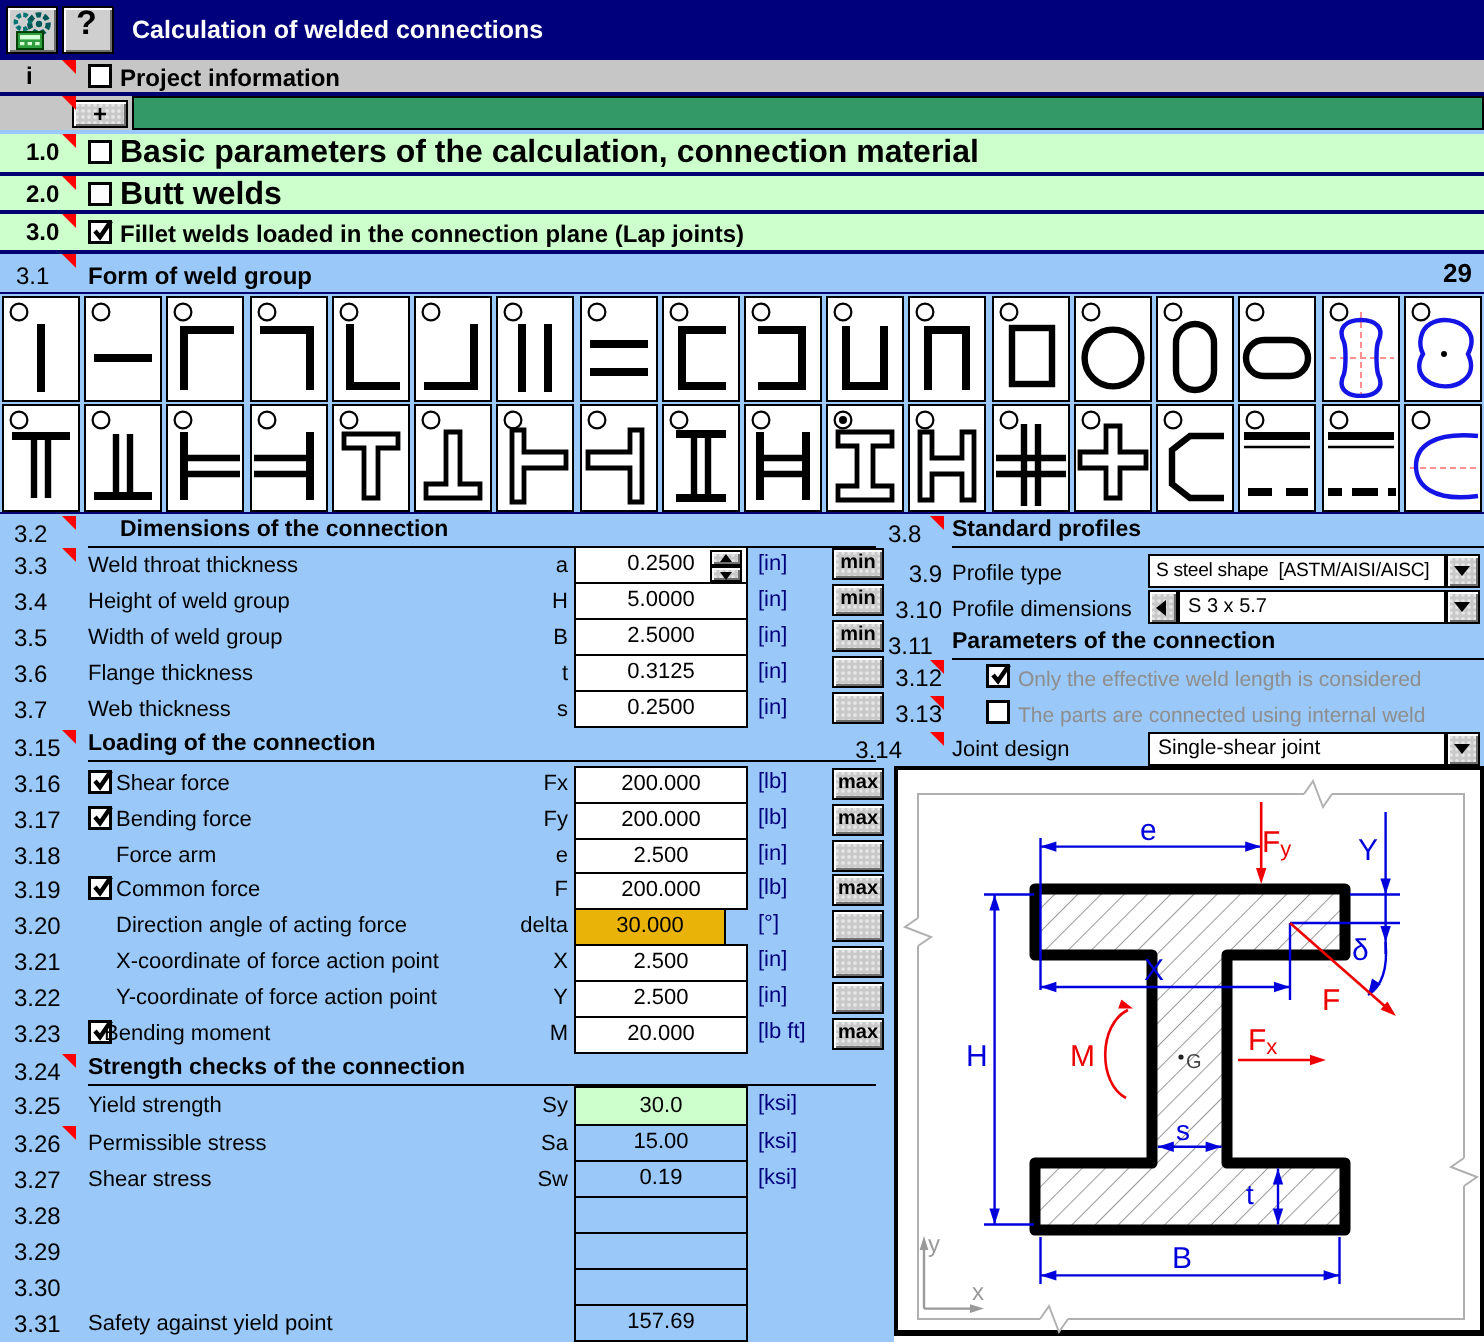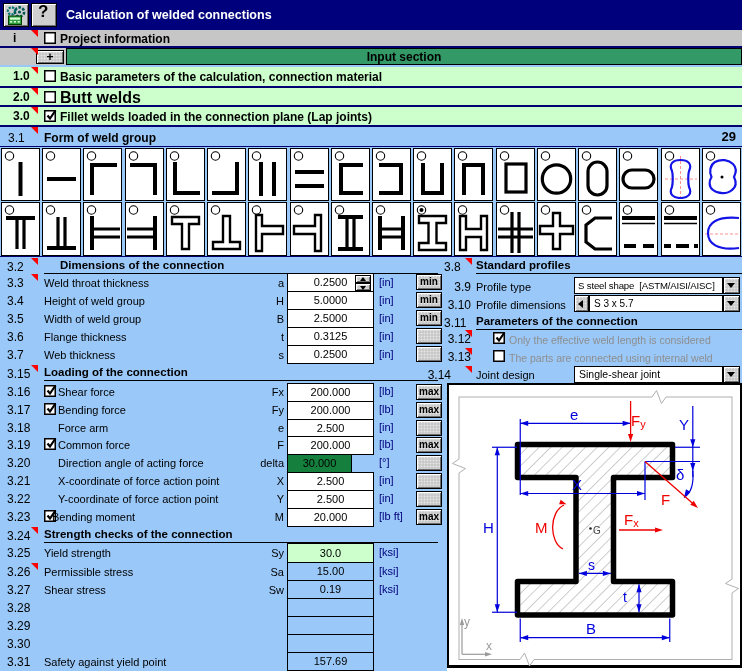--- a/index.html
+++ b/index.html
@@ -41,26 +41,25 @@
 <div class="t b" style="left:66px;top:8px;font-size:12.5px;color:#fff">Calculation of welded connections</div>
 <div class="a" style="left:0;top:30px;width:742px;height:16px;background:#c6c6c6"></div>
 <div class="num b" style="left:13px;top:31px;font-size:12px">i</div>
 <div class="cb" style="left:44px;top:32px"></div>
 <div class="t b" style="left:60px;top:32px;font-size:12px">Project information</div>
 <div class="tri" style="left:31px;top:30px"></div>
 <div class="sep" style="top:46px;height:2px"></div>
 <div class="a" style="left:0;top:48px;width:742px;height:17px;background:#c6c6c6"></div>
 <div class="btn" style="left:36px;top:50px;width:28px;height:14px;line-height:12px;font-size:12px">+</div>
 <div class="a" style="left:66px;top:48px;width:676px;height:17px;background:#339966;border:1px solid #000"></div>
-<div class="t b" style="left:66px;top:50px;width:676px;text-align:center;font-size:12px">Input section</div>
 <div class="tri" style="left:31px;top:48px"></div>
 <div class="a" style="left:0;top:67px;width:742px;height:19px;background:#ccffcc"></div>
 <div class="num b" style="left:13px;top:69px">1.0</div>
 <div class="cb" style="left:44px;top:70px"></div>
-<div class="t b" style="left:60px;top:70px;font-size:12px">Basic parameters of the calculation, connection material</div>
+<div class="t b" style="left:60px;top:70px;font-size:16px">Basic parameters of the calculation, connection material</div>
 <div class="tri" style="left:31px;top:67px"></div>
 <div class="a" style="left:0;top:88px;width:742px;height:19px;background:#ccffcc"></div>
 <div class="num b" style="left:13px;top:90px">2.0</div>
 <div class="cb" style="left:44px;top:91px"></div>
 <div class="t b" style="left:60px;top:91px;font-size:16px">Butt welds</div>
 <div class="tri" style="left:31px;top:88px"></div>
 <div class="a" style="left:0;top:107px;width:742px;height:19px;background:#ccffcc"></div>
 <div class="num b" style="left:13px;top:109px">3.0</div>
 <div class="cb" style="left:44px;top:110px"></div>
 <svg class="a" style="left:44.5px;top:109px" width="13" height="13" viewBox="0 0 13 13">
@@ -385,21 +384,21 @@
       <path d="M2.5 6.5 L5 9.5 L10.5 1.5" fill="none" stroke="#000" stroke-width="2.2"></path>
     </svg>
 <div class="t" style="left:58px;top:438px">Common force</div>
 <div class="t" style="left:224px;top:438px;width:60px;text-align:right">F</div>
 <div class="box" style="left:287px;top:436px;width:87px;height:19px;line-height:17px;background:#fff">200.000</div>
 <div class="unit" style="left:379px;top:438px">[lb]</div>
 <div class="btn" style="left:416px;top:437px;width:26px;height:16px;line-height:14px">max</div>
 <div class="num" style="left:7px;top:456px">3.20</div>
 <div class="t" style="left:58px;top:456px">Direction angle of acting force</div>
 <div class="t" style="left:224px;top:456px;width:60px;text-align:right">delta</div>
-<div class="box" style="left:287px;top:454px;width:65px;height:19px;line-height:17px;background:#15803d">30.000</div>
+<div class="box" style="left:287px;top:454px;width:76px;height:19px;line-height:17px;background:#eab308">30.000</div>
 <div class="unit" style="left:379px;top:456px">[°]</div>
 <div class="btn" style="left:416px;top:455px;width:26px;height:16px"></div>
 <div class="num" style="left:7px;top:474px">3.21</div>
 <div class="t" style="left:58px;top:474px">X-coordinate of force action point</div>
 <div class="t" style="left:224px;top:474px;width:60px;text-align:right">X</div>
 <div class="box" style="left:287px;top:472px;width:87px;height:19px;line-height:17px;background:#fff">2.500</div>
 <div class="unit" style="left:379px;top:474px">[in]</div>
 <div class="btn" style="left:416px;top:473px;width:26px;height:16px"></div>
 <div class="num" style="left:7px;top:492px">3.22</div>
 <div class="t" style="left:58px;top:492px">Y-coordinate of force action point</div>

